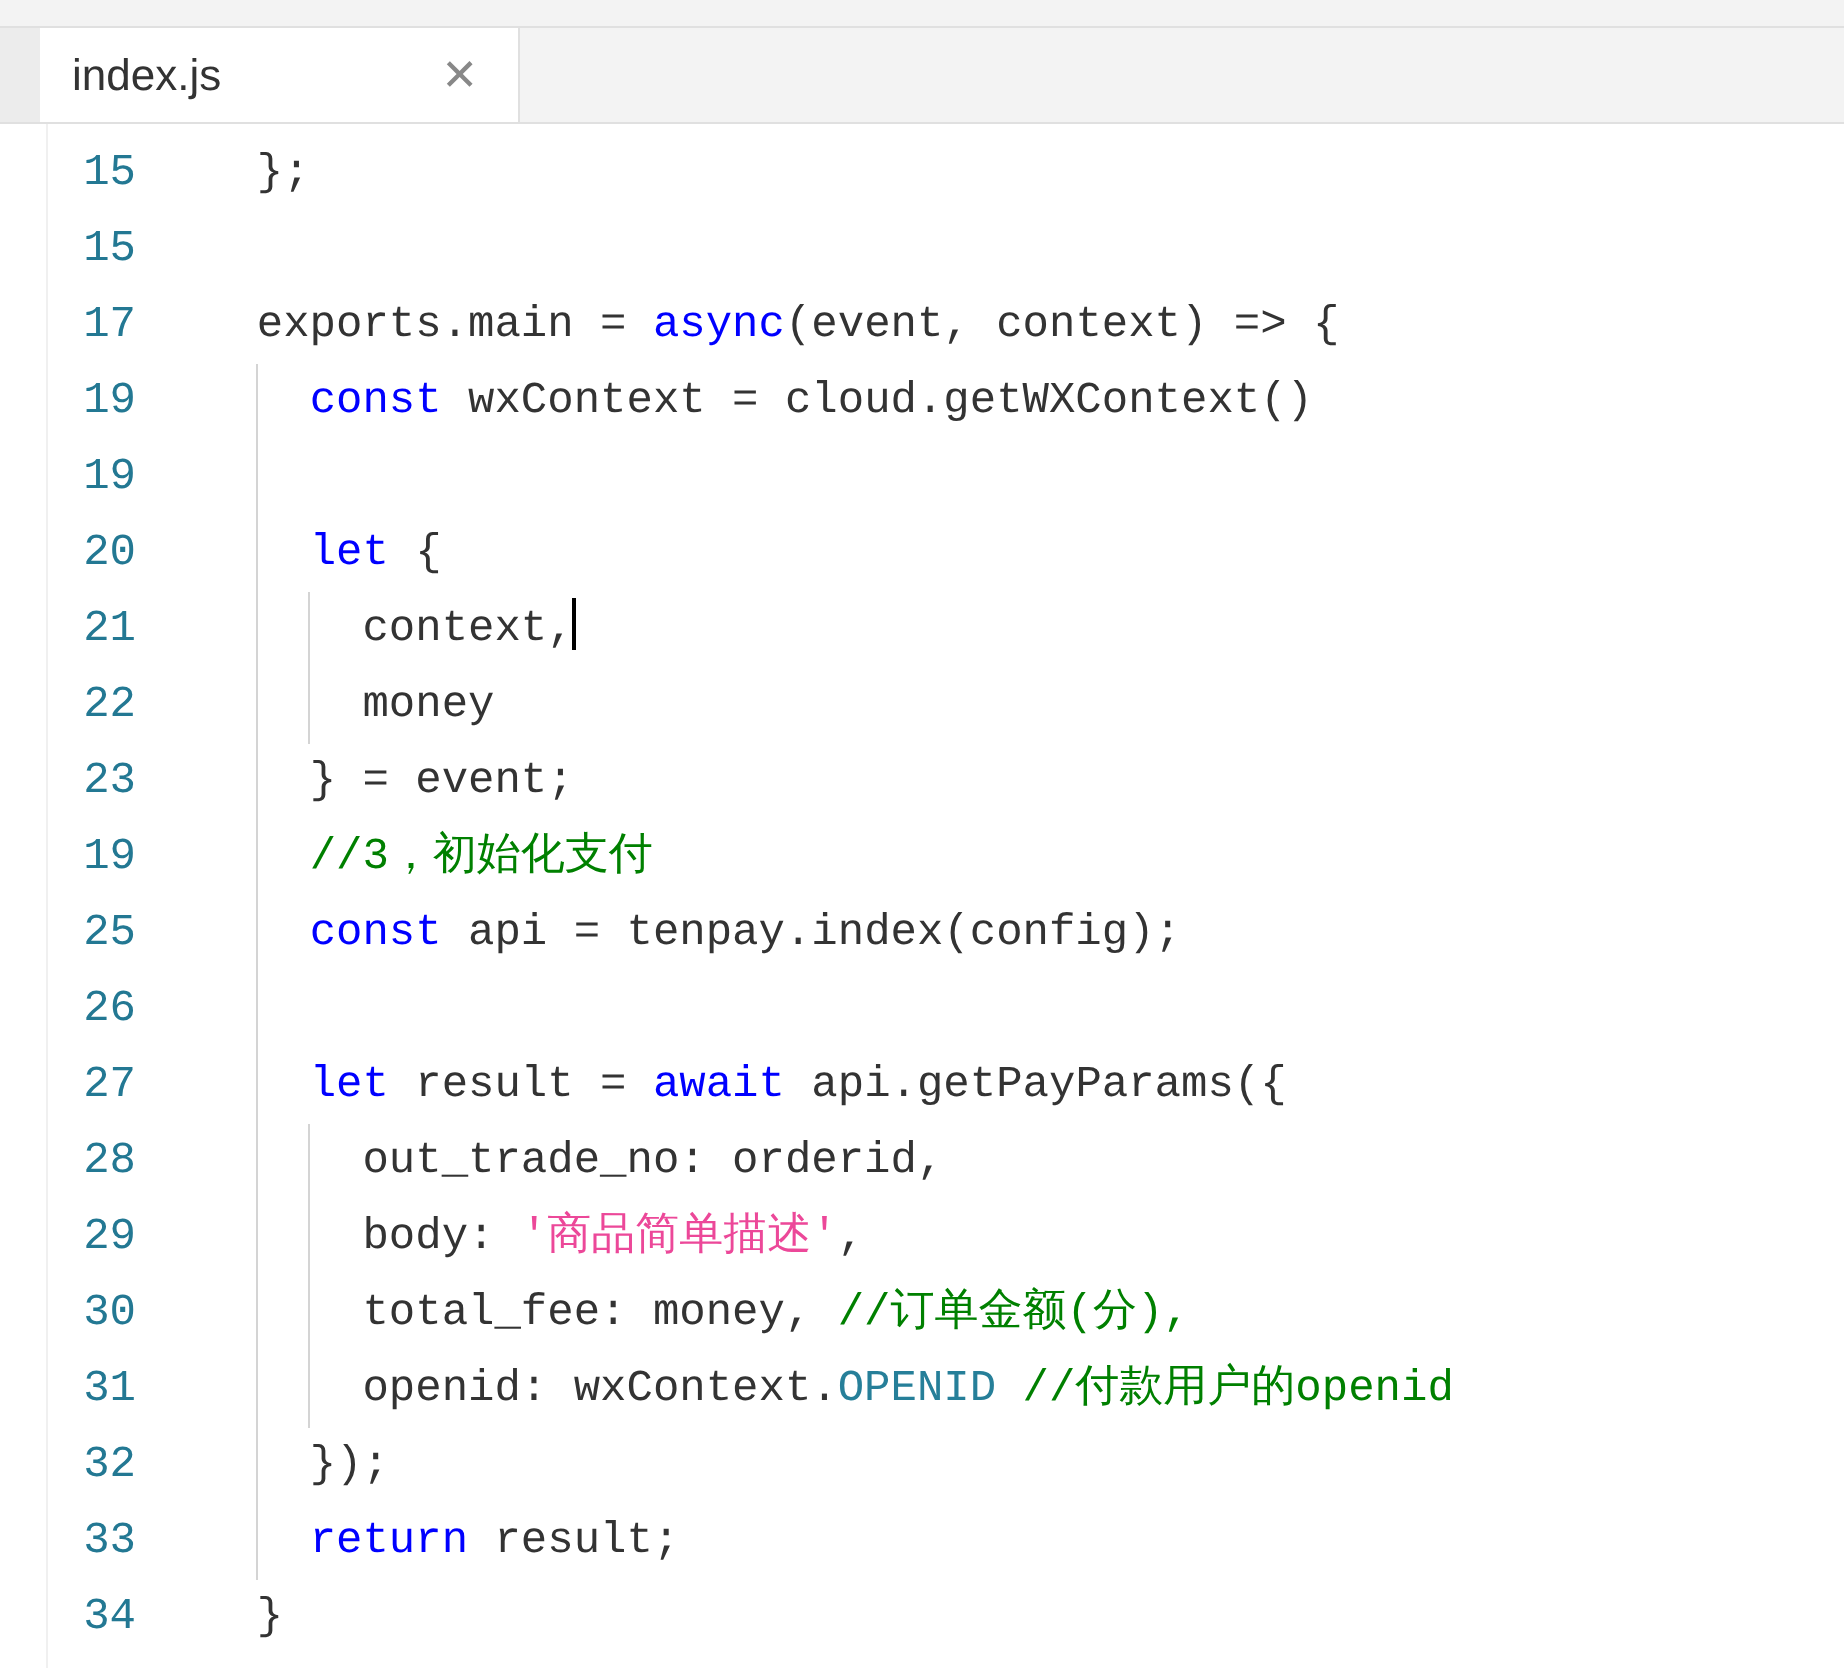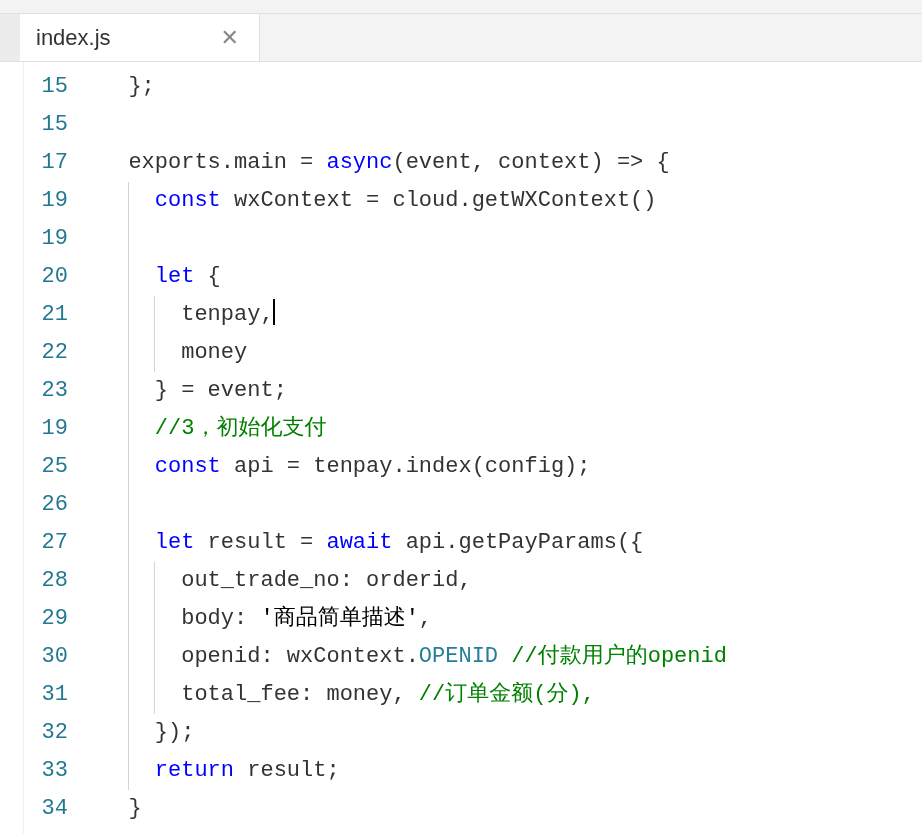--- a/index.html
+++ b/index.html
@@ -90,21 +90,21 @@
     .indent-guide {
       position: absolute;
       width: 1px;
       background: #d4d4d4;
       top: 0;
       bottom: 0;
     }
     .tok-default { color: #333333; }
     .tok-keyword { color: #0000ff; text-align: right; }
     .tok-comment { color: #008000; margin-top: 43px; }
-    .tok-string { color: #000000; margin-top: 37px; }
+    .tok-string { color: #ec4899; margin-top: 37px; }
     .tok-constant { color: #267f99; }
     .cursor {
       display: inline-block;
       width: 2px;
       height: 26px;
       background: #000;
       vertical-align: middle;
       margin-left: -1px;
       position: relative;
       top: -2px;
@@ -147,28 +147,28 @@
     <div class="line-number">33</div>
     <div class="line-number">34</div>
   </div>
   <div class="code-area">
     <div class="code-line"><span class="tok-default">  </span><span class="tok-default">};</span></div>
     <div class="code-line"><span class="tok-default"></span></div>
     <div class="code-line"><span class="tok-default">  </span><span class="tok-default">exports.main = </span><span class="tok-keyword">async</span><span class="tok-default">(event, context) =&gt; {</span></div>
     <div class="code-line"><span class="indent-guide" style="left:26px;"></span><span class="tok-default">    </span><span class="tok-keyword">const</span><span class="tok-default"> wxContext = cloud.getWXContext()</span></div>
     <div class="code-line"><span class="indent-guide" style="left:26px;"></span><span class="tok-default"></span></div>
     <div class="code-line"><span class="indent-guide" style="left:26px;"></span><span class="tok-default">    </span><span class="tok-keyword">let</span><span class="tok-default"> {</span></div>
-    <div class="code-line"><span class="indent-guide" style="left:26px;"></span><span class="indent-guide" style="left:52px;"></span><span class="tok-default">      </span><span class="tok-default">tenpay,</span><span class="cursor"></span></div>
+    <div class="code-line"><span class="indent-guide" style="left:26px;"></span><span class="indent-guide" style="left:52px;"></span><span class="tok-default">      </span><span class="tok-default">context,</span><span class="cursor"></span></div>
     <div class="code-line"><span class="indent-guide" style="left:26px;"></span><span class="indent-guide" style="left:52px;"></span><span class="tok-default">      </span><span class="tok-default">money</span></div>
     <div class="code-line"><span class="indent-guide" style="left:26px;"></span><span class="tok-default">    </span><span class="tok-default">} = event;</span></div>
     <div class="code-line"><span class="indent-guide" style="left:26px;"></span><span class="tok-default">    </span><span class="tok-comment">//3，初始化支付</span></div>
     <div class="code-line"><span class="indent-guide" style="left:26px;"></span><span class="tok-default">    </span><span class="tok-keyword">const</span><span class="tok-default"> api = tenpay.index(config);</span></div>
     <div class="code-line"><span class="indent-guide" style="left:26px;"></span><span class="tok-default"></span></div>
     <div class="code-line"><span class="indent-guide" style="left:26px;"></span><span class="tok-default">    </span><span class="tok-keyword">let</span><span class="tok-default"> result = </span><span class="tok-keyword">await</span><span class="tok-default"> api.getPayParams({</span></div>
     <div class="code-line"><span class="indent-guide" style="left:26px;"></span><span class="indent-guide" style="left:52px;"></span><span class="tok-default">      </span><span class="tok-default">out_trade_no: orderid,</span></div>
     <div class="code-line"><span class="indent-guide" style="left:26px;"></span><span class="indent-guide" style="left:52px;"></span><span class="tok-default">      </span><span class="tok-default">body: </span><span class="tok-string">'商品简单描述'</span><span class="tok-default">,</span></div>
+    <div class="code-line"><span class="indent-guide" style="left:26px;"></span><span class="indent-guide" style="left:52px;"></span><span class="tok-default">      </span><span class="tok-default">total_fee: money, </span><span class="tok-comment">//订单金额(分),</span></div>
     <div class="code-line"><span class="indent-guide" style="left:26px;"></span><span class="indent-guide" style="left:52px;"></span><span class="tok-default">      </span><span class="tok-default">openid: wxContext.</span><span class="tok-constant">OPENID</span><span class="tok-default"> </span><span class="tok-comment">//付款用户的openid</span></div>
-    <div class="code-line"><span class="indent-guide" style="left:26px;"></span><span class="indent-guide" style="left:52px;"></span><span class="tok-default">      </span><span class="tok-default">total_fee: money, </span><span class="tok-comment">//订单金额(分),</span></div>
     <div class="code-line"><span class="indent-guide" style="left:26px;"></span><span class="tok-default">    </span><span class="tok-default">});</span></div>
     <div class="code-line"><span class="indent-guide" style="left:26px;"></span><span class="tok-default">    </span><span class="tok-keyword">return</span><span class="tok-default"> result;</span></div>
     <div class="code-line"><span class="tok-default">  </span><span class="tok-default">}</span></div>
   </div>
 </div>
 
 </body></html>

